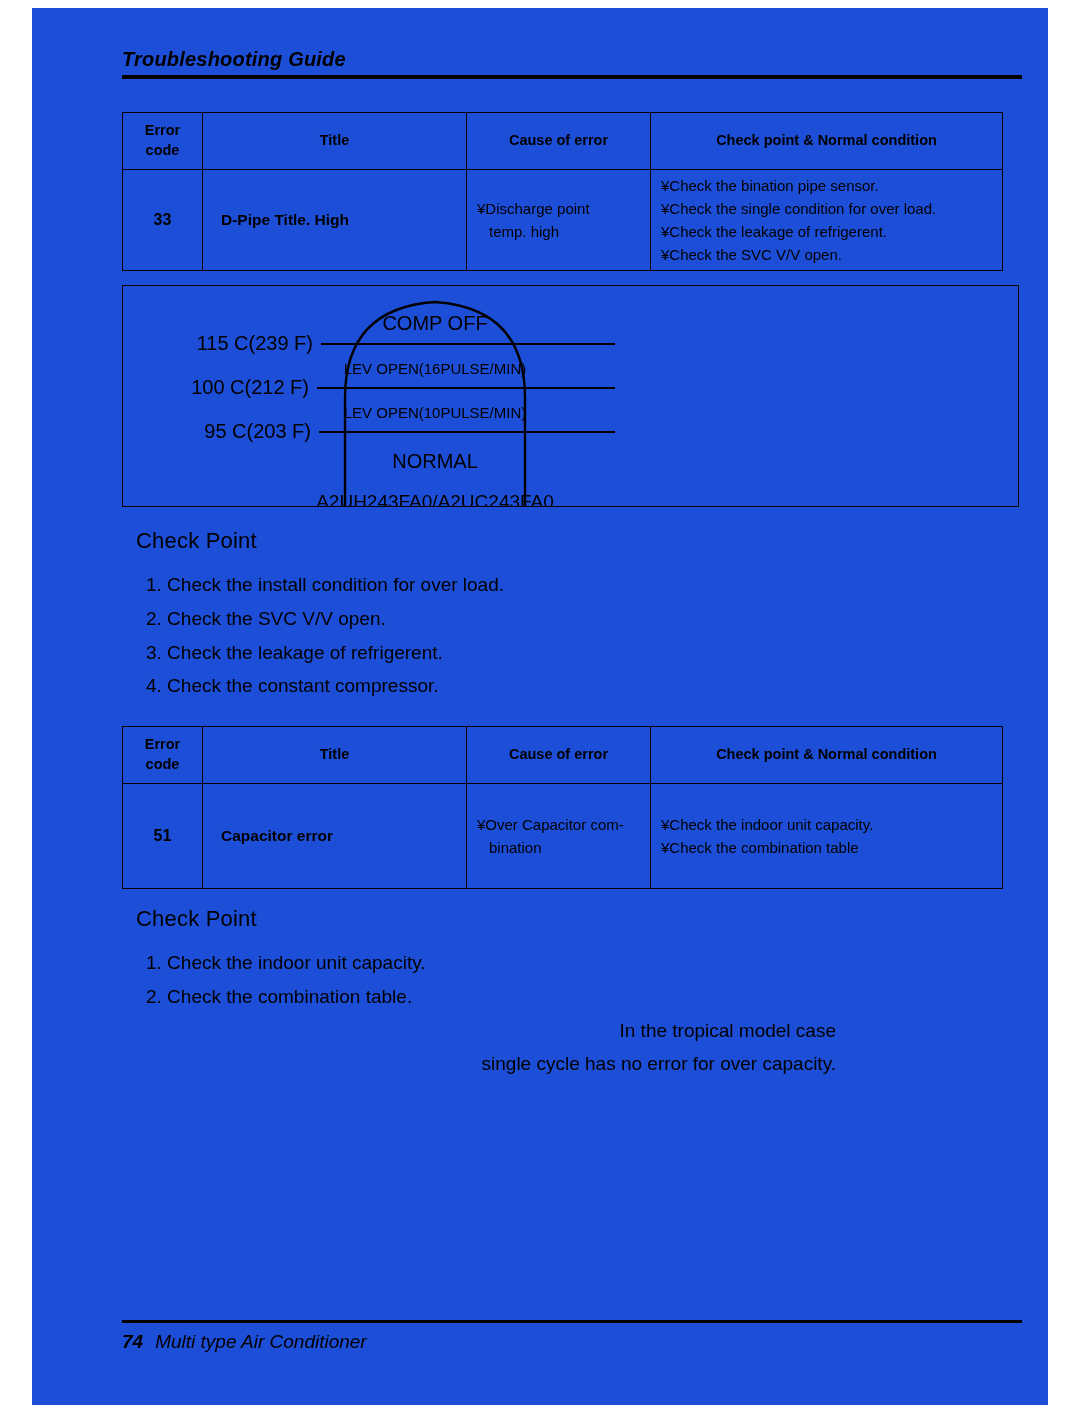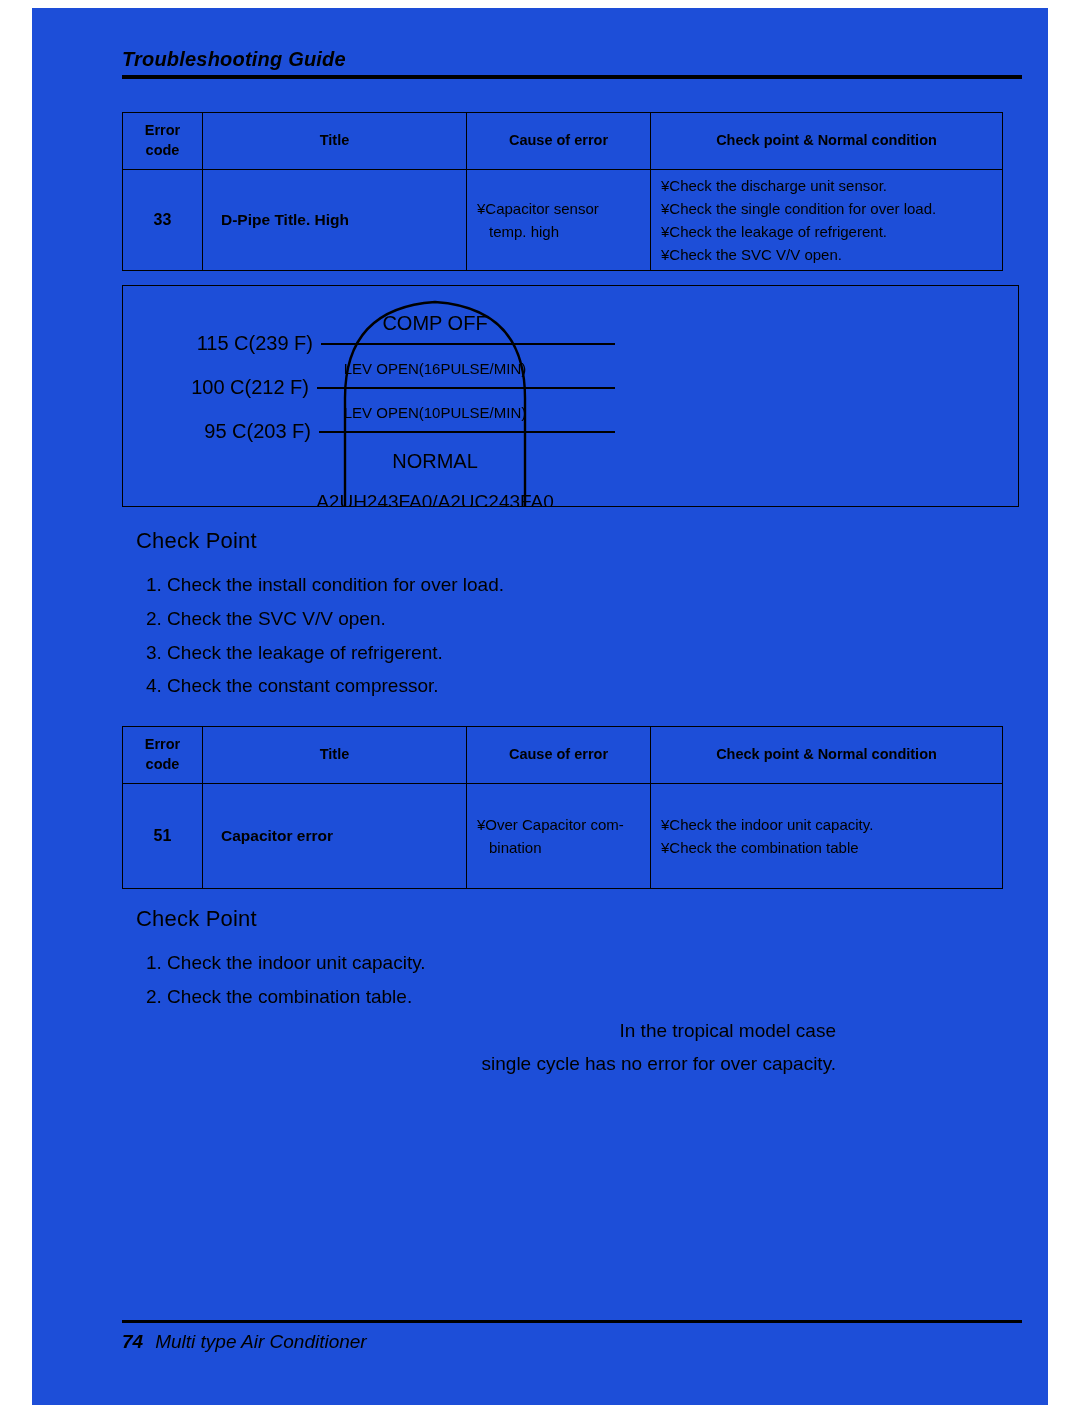--- a/index.html
+++ b/index.html
@@ -184,25 +184,25 @@
         <th>Title</th>
         <th>Cause of error</th>
         <th>Check point &amp; Normal condition</th>
       </tr>
     </thead>
     <tbody>
       <tr>
         <td class="cell-code">33</td>
         <td class="cell-title">D-Pipe Title. High</td>
         <td class="cell-cause">
-          <div class="bullet-line">¥Capacitor sensor</div>
+          <div class="bullet-line">¥Discharge point</div>
           <div class="bullet-line indent">temp. high</div>
         </td>
         <td class="cell-check">
-          <div class="bullet-line">¥Check the discharge unit sensor.</div>
+          <div class="bullet-line">¥Check the bination pipe sensor.</div>
           <div class="bullet-line">¥Check the single condition for over load.</div>
           <div class="bullet-line">¥Check the leakage of refrigerent.</div>
           <div class="bullet-line">¥Check the SVC V/V open.</div>
         </td>
       </tr>
     </tbody>
   </table>
 
   <div class="diagram-box">
     <svg class="diagram-svg" width="895" height="220" viewBox="0 0 895 220">

